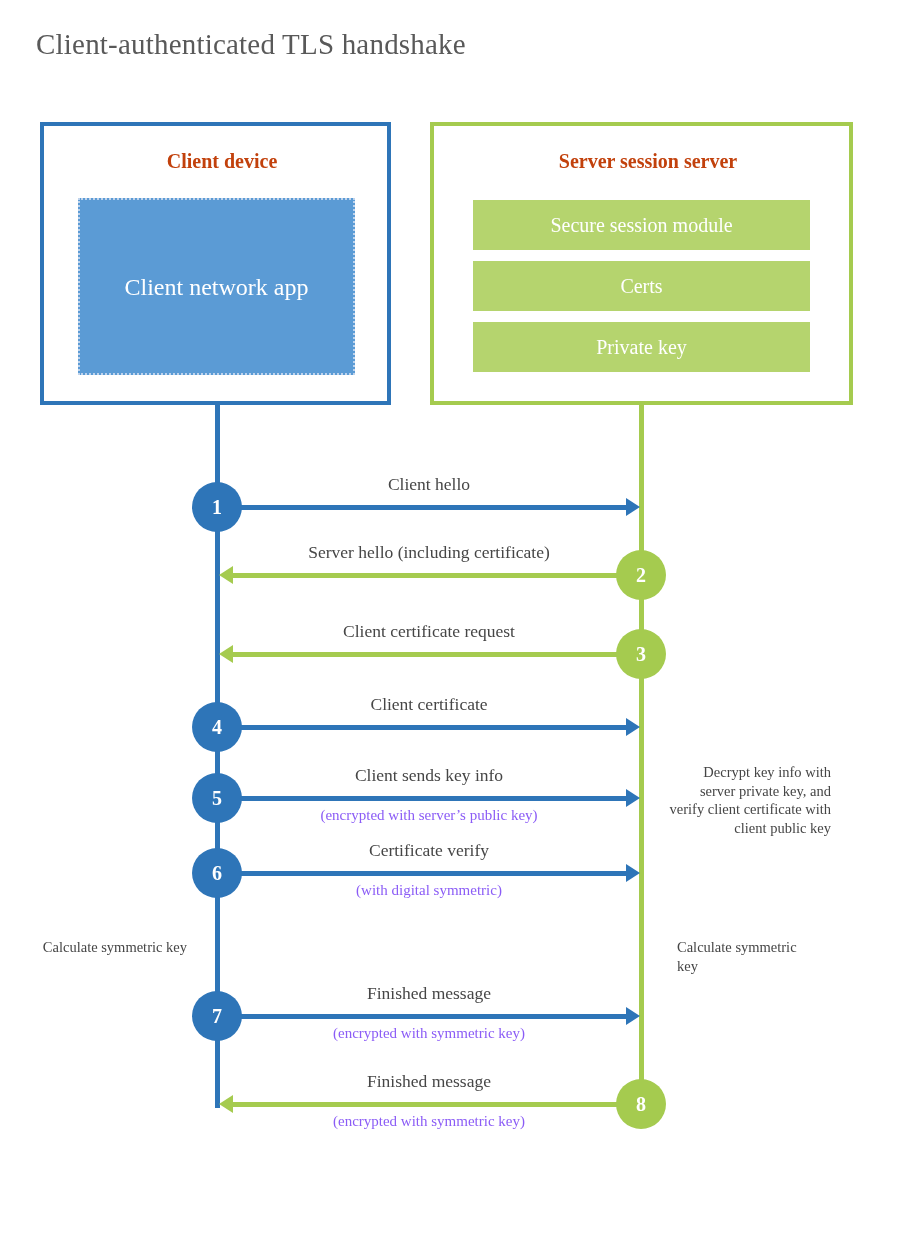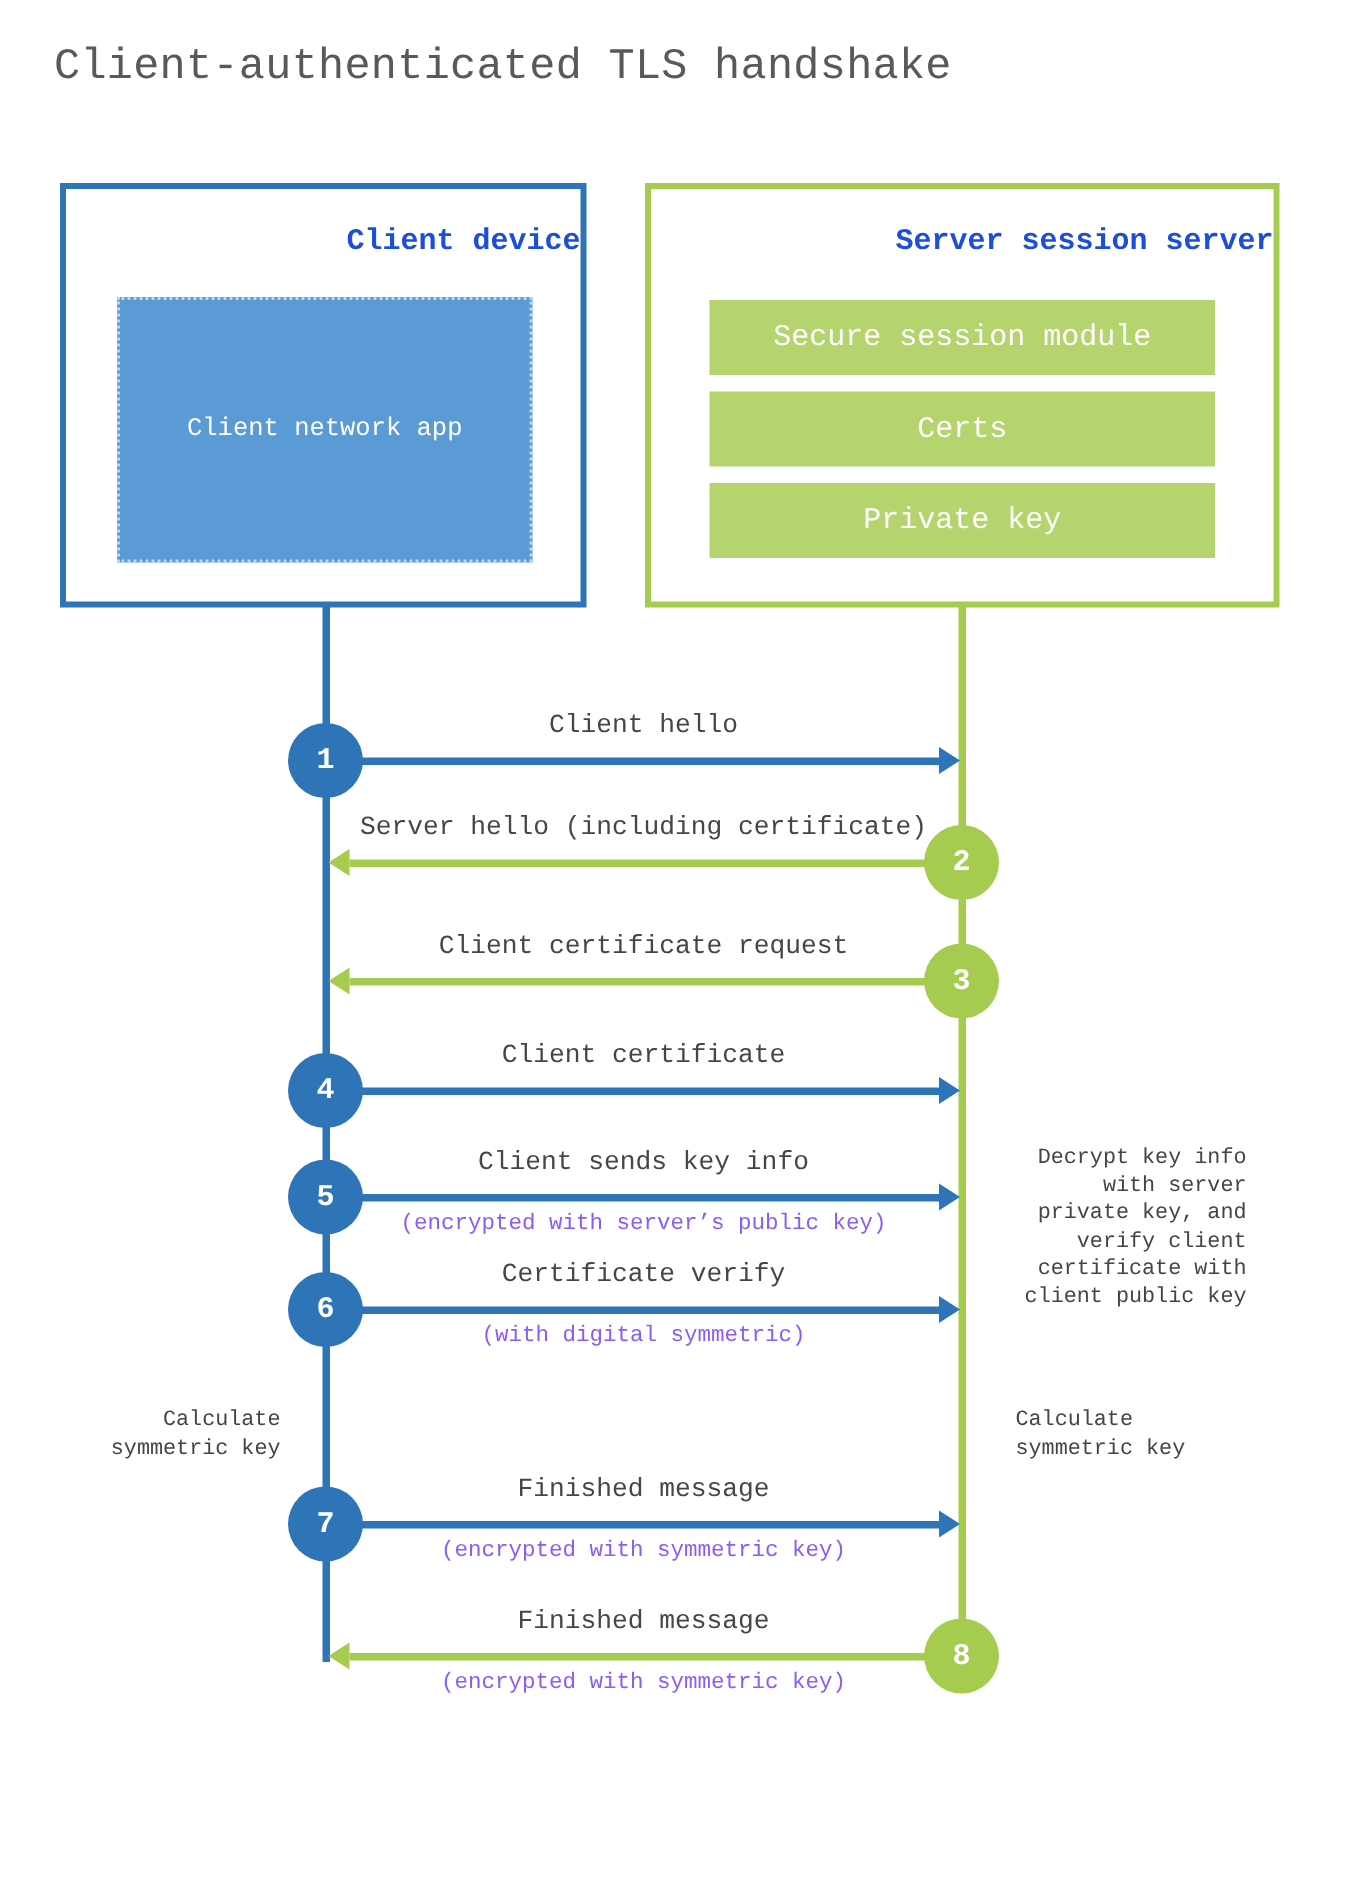--- a/index.html
+++ b/index.html
@@ -1,35 +1,35 @@
 <!DOCTYPE html>
 <html><head>
 <meta charset="utf-8">
 <style>
   html,body{margin:0;padding:0;background:#ffffff;}
   .canvas{
     position:relative;width:900px;height:1256px;background:#ffffff;overflow:hidden;
-    font-family:Liberation Mono, monospace;
+    font-family:Liberation Serif, serif;
   }
   .title{
     position:absolute;left:36px;top:28px;font-size:29px;font-weight:300;
     color:#595959;letter-spacing:.2px;
   }
   
   .actor-box{position:absolute;top:122px;background:#fff;box-sizing:border-box;}
   .client-box{left:40px;width:351px;height:283px;border:4px solid #2e75b8;}
   .server-box{left:430px;width:423px;height:283px;border:4px solid #a5cb4f;}
   .actor-title{
-    margin-top:24px;text-align:right;font-size:20px;font-weight:700;color:#1d4ed8;margin-left:13px;
+    margin-top:24px;text-align:center;font-size:20px;font-weight:700;color:#c2410c;margin-left:13px;
   }
   .app-rect{
     position:absolute;left:34px;top:72px;width:277px;height:177px;
     background:#5b9bd5;border:2px dotted #bed3ec;box-sizing:border-box;
     display:flex;align-items:center;justify-content:center;
-    color:#ffffff;font-size:17px;text-align:center;line-height:1.5;
+    color:#ffffff;font-size:24px;text-align:center;line-height:1.5;
   }
   .app-rect span{display:block;width:190px;}
   .module-bar{
     position:absolute;left:39px;width:337px;height:50px;background:#b5d46e;
     display:flex;align-items:center;justify-content:center;
     color:#ffffff;font-size:20px;
   }
   
   .lifeline{position:absolute;top:404px;width:5px;}
   .lifeline.blue{left:215px;height:704px;background:#2e75b8;}

